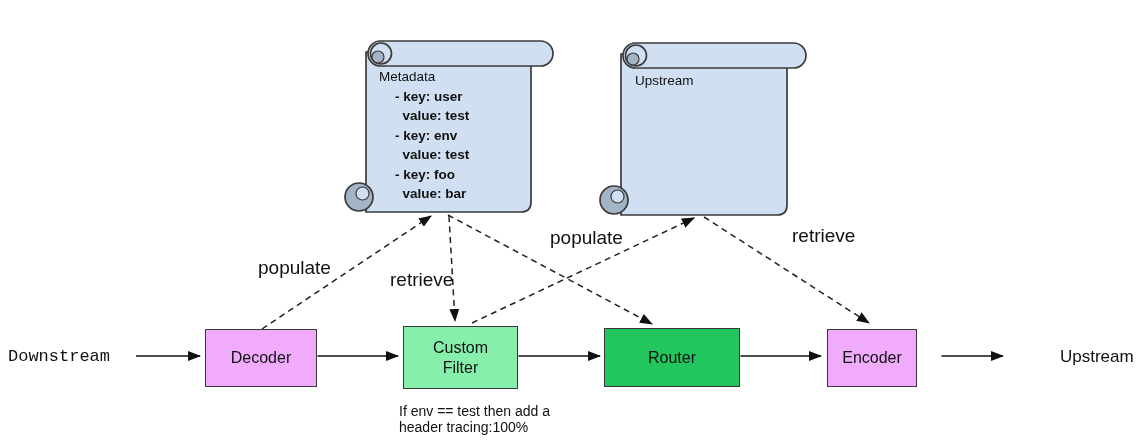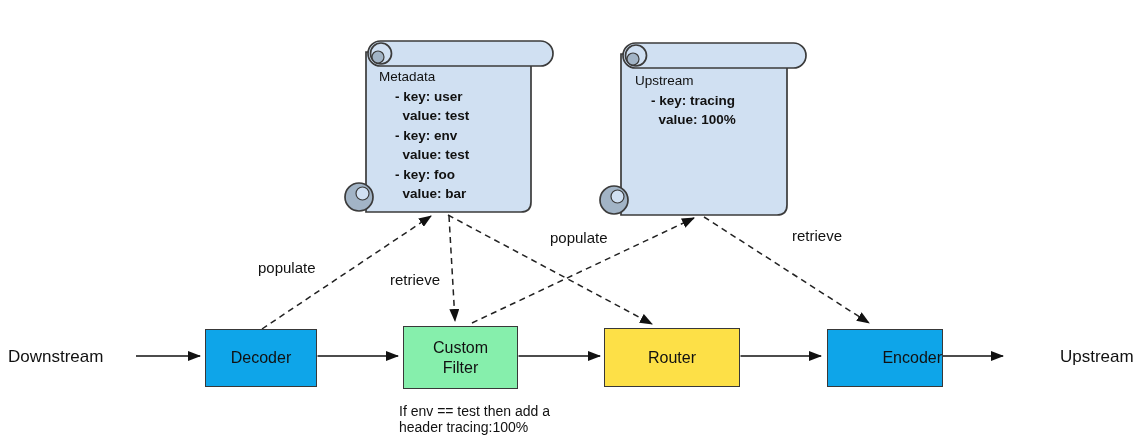--- a/index.html
+++ b/index.html
@@ -7,26 +7,26 @@
     position:relative;width:1143px;height:446px;background:#ffffff;
     font-family:"Liberation Sans",sans-serif;color:#111;overflow:hidden;border-radius:11px;
   }
   .stage svg{position:absolute;left:0;top:0;}
   .endpoint{position:absolute;font-size:17px;line-height:20px;}
   .node{
     position:absolute;box-sizing:border-box;border:1.7px solid #383838;
     display:flex;align-items:center;justify-content:center;text-align:center;
     font-size:16px;line-height:1.25;
   }
-  .node-pink{background:#0ea5e9;}
+  .node-pink{background:#f0abfc;}
   .node-green{background:#86efac;}
-  .node-blue{background:#fde047;}
+  .node-blue{background:#22c55e;}
   .node .lbl{display:block;}
   .node .narrow{max-width:72px;}
-  .edge-label{position:absolute;font-size:15px;line-height:18px;}
+  .edge-label{position:absolute;font-size:19px;line-height:18px;}
   .caption{position:absolute;font-size:14px;line-height:16px;white-space:pre-line;}
   .scroll-text{position:absolute;font-size:13.5px;line-height:19.5px;}
   .scroll-text .body{padding-left:16px;white-space:pre-wrap;font-weight:bold;}
   .scroll-shape{fill:#d0e0f2;stroke:#3b3b3b;stroke-width:1.7;}
   .curl-gray{fill:#a2b4c6;stroke:#3b3b3b;stroke-width:1.7;}
   .curl-inner-gray{fill:#a2b4c6;stroke:#3b3b3b;stroke-width:1.2;}
   .curl-inner-light{fill:#d0e0f2;stroke:#3b3b3b;stroke-width:1.2;}
   .solid-edge{stroke:#111;stroke-width:1.6;fill:none;}
   .dashed-edge{stroke:#222;stroke-width:1.5;fill:none;stroke-dasharray:6 4.5;}
 </style>
@@ -77,41 +77,39 @@
     <div>Metadata</div>
     <div class="body">- key: user
   value: test
 - key: env
   value: test
 - key: foo
   value: bar</div>
   </div>
   <div class="scroll-text" style="left:635px;top:71px;width:150px;">
     <div>Upstream</div>
-    <div class="body">- key: tracing
-  value: 100%</div>
   </div>
 
   <div class="edge-label" style="left:258px;top:259px;">populate</div>
   <div class="edge-label" style="left:390px;top:271px;">retrieve</div>
   <div class="edge-label" style="left:550px;top:229px;">populate</div>
   <div class="edge-label" style="left:792px;top:227px;">retrieve</div>
 
-  <div class="endpoint" style="left:8px;top:347px;">Downstream</div>
+  <div class="endpoint" style="left:8px;top:347px;font-family:Liberation Mono, monospace;">Downstream</div>
   <div class="endpoint" style="left:1060px;top:347px;">Upstream</div>
 
   <div class="node node-pink" style="left:205px;top:329px;width:112px;height:58px;">
     <span class="lbl">Decoder</span>
   </div>
   <div class="node node-green" style="left:403px;top:326px;width:115px;height:63px;">
     <span class="lbl narrow">Custom Filter</span>
   </div>
   <div class="node node-blue" style="left:604px;top:328px;width:136px;height:59px;">
     <span class="lbl">Router</span>
   </div>
-  <div class="node node-pink" style="left:827px;top:329px;width:116px;height:58px;justify-content:flex-end;">
+  <div class="node node-pink" style="left:827px;top:329px;width:90px;height:58px;">
     <span class="lbl">Encoder</span>
   </div>
 
   <div class="caption" style="left:399px;top:403px;width:200px;">If env == test then add a
 header tracing:100%</div>
 
 </div>
 
 </body></html>

